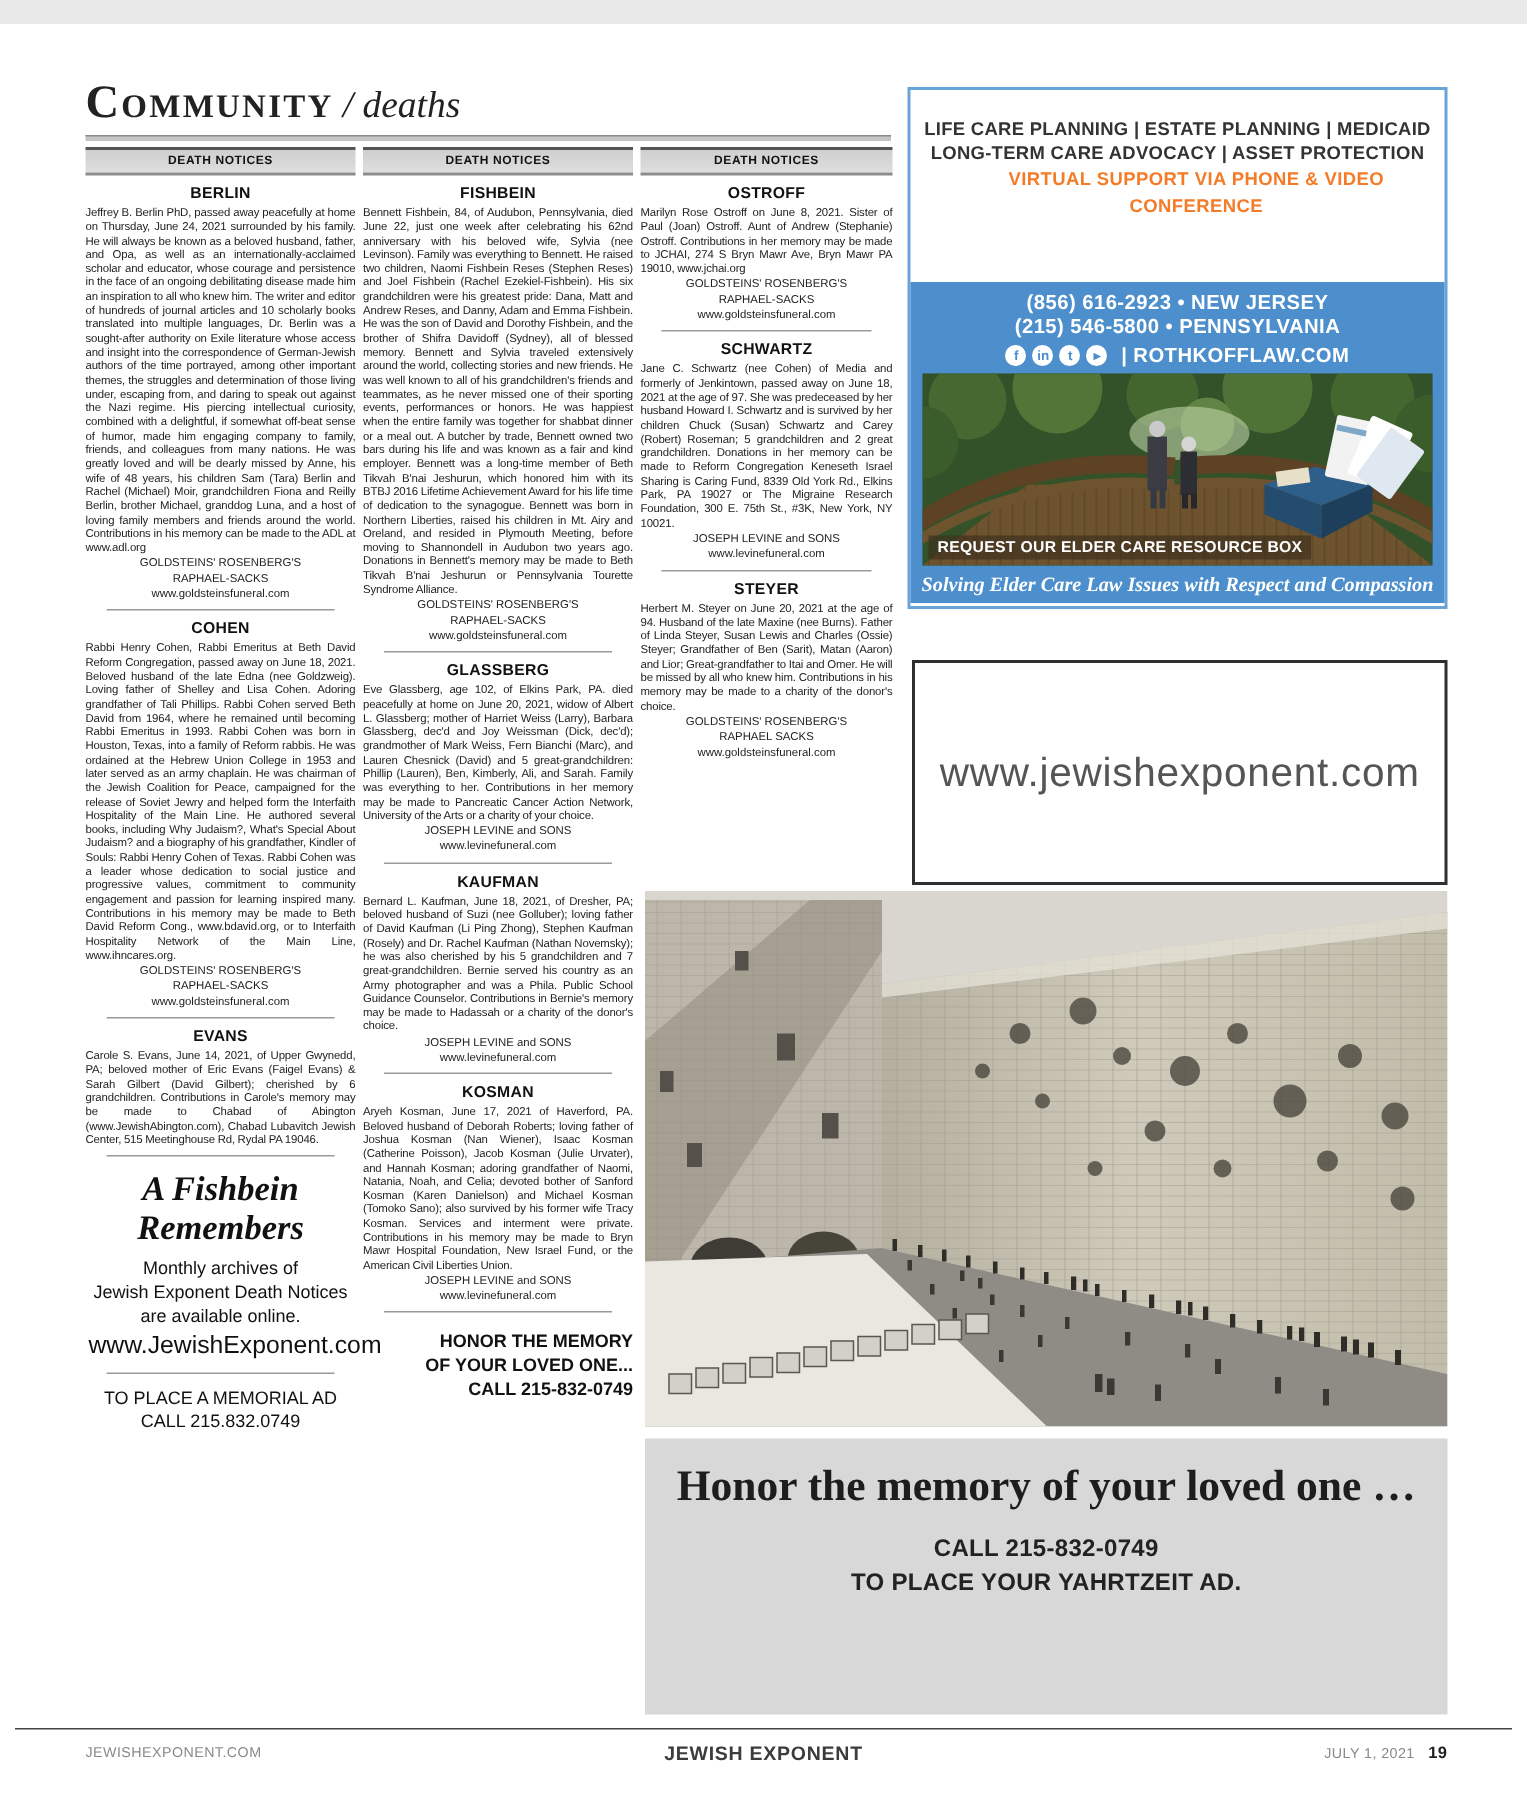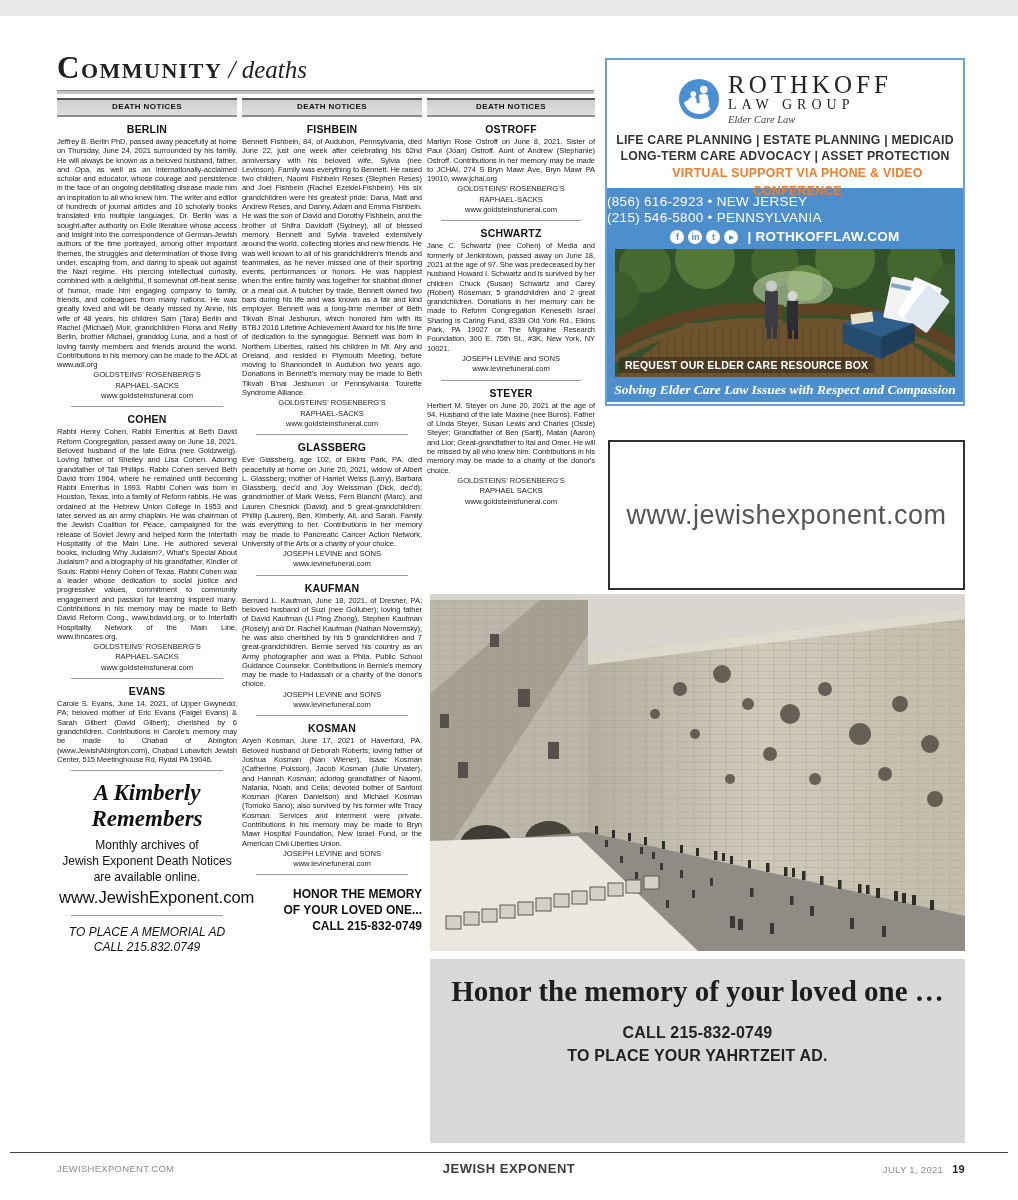--- a/index.html
+++ b/index.html
@@ -27,35 +27,35 @@
   }
   .notice h3 { margin:6px 0 2px; font-size:10.5px; font-weight:bold; text-align:center; letter-spacing:.2px; color:#111; }
   .notice p  { margin:0; font-size:7.6px; line-height:9.3px; text-align:justify; letter-spacing:-0.1px; word-spacing:-0.2px; color:#222; }
   .sign { text-align:center; font-size:7.6px; line-height:9.3px; color:#222; margin-top:1px; }
   .rule { border:none; border-top:1px solid #9a9a9a; margin:6px 14px 5px; }
   
   .remembers { text-align:center; padding:4px 2px 2px; }
   .rem-title { font-family:"Liberation Serif", serif; font-style:italic; font-weight:bold; font-size:23px; line-height:26px; color:#111; }
   .rem-line  { font-size:12px; line-height:16px; color:#111; }
   .rem-url   { font-size:16.5px; margin-top:3px; color:#111; }
-  .memorial  { text-align:center; font-size:12px; line-height:15px; color:#111; padding-top:4px;font-style:italic; }
+  .memorial  { text-align:center; font-size:12px; line-height:15px; color:#111; padding-top:4px; }
   .honor-mem { text-align:right; font-size:12px; font-weight:bold; line-height:16px; color:#111; padding-top:6px; }
   
   .rothkoff { position:absolute; left:605px; top:42px; width:360px; height:348px; border:2px solid #6aa3d8; background:#fff; }
   .rk-top { text-align:center; padding-top:12px; height:128px; }
   .rk-logo-row { display:flex; justify-content:center; align-items:center; gap:8px; }
   .rk-logo-icon { width:42px; height:42px; flex:0 0 auto; }
   .rk-brand { text-align:left; }
   .rk-name  { font-family:"Liberation Serif", serif; font-size:25px; letter-spacing:4px; color:#232323; line-height:25px; }
   .rk-group { font-family:"Liberation Serif", serif; font-size:14px; letter-spacing:5px; color:#232323; line-height:16px; }
   .rk-tag   { font-family:"Liberation Serif", serif; font-style:italic; font-size:10.5px; color:#444; line-height:13px; }
   .rk-svc     { font-size:12.3px; font-weight:bold; color:#333; line-height:16px; letter-spacing:.2px; }
   .rk-virtual { font-size:12.3px; font-weight:bold; color:#f47b27; line-height:18px; letter-spacing:.3px;padding-left:25px; }
   .rk-blue { background:#4d8fcc; height:214px; padding-top:6px; }
-  .rk-phone { color:#fff; font-weight:normal; font-size:13.5px; line-height:16px; letter-spacing:.3px; }
+  .rk-phone { text-align:center; color:#fff; font-weight:bold; font-size:13.5px; line-height:16px; letter-spacing:.3px; }
   .rk-social-row { display:flex; justify-content:center; align-items:center; gap:4px; margin-top:3px; }
   .rk-dot { width:14px; height:14px; border-radius:50%; background:#fff; color:#4d8fcc; font-size:9px; font-weight:bold; line-height:14px; text-align:center; }
   .rk-site { color:#fff; font-weight:bold; font-size:13.5px; margin-left:5px; letter-spacing:.3px; }
   .rk-photo { position:relative; margin:5px 8px 0; height:128px; overflow:hidden; background:#33512a; }
   .rk-request { position:absolute; left:4px; bottom:4px; background:rgba(62,48,30,.68); color:#fff; font-weight:bold; font-size:10.5px; padding:2px 6px; letter-spacing:.2px; }
   .rk-slogan { text-align:center; color:#fff; font-family:"Liberation Serif", serif; font-style:italic; font-weight:bold; font-size:13.5px; margin-top:5px; }
   
   .webbox { position:absolute; left:608px; top:424px; width:357px; height:150px; border:2px solid #2f2f2f; display:flex; align-items:center; justify-content:center; }
   .webbox span { font-size:27px; color:#555; letter-spacing:.5px; }
   
@@ -104,21 +104,21 @@
     </article>
     <hr class="rule">
 
     <article class="notice">
       <h3>EVANS</h3>
       <p>Carole S. Evans, June 14, 2021, of Upper Gwynedd, PA; beloved mother of Eric Evans (Faigel Evans) &amp; Sarah Gilbert (David Gilbert); cherished by 6 grandchildren.  Contributions in Carole's memory may be made to Chabad of Abington (www.JewishAbington.com), Chabad Lubavitch Jewish Center, 515 Meetinghouse Rd, Rydal PA 19046.</p>
     </article>
     <hr class="rule">
 
     <div class="remembers">
-      <div class="rem-title">A Kimberly</div>
+      <div class="rem-title">A Fishbein</div>
       <div class="rem-title">Remembers</div>
       <div class="rem-line" style="margin-top:5px;">Monthly archives of</div>
       <div class="rem-line">Jewish Exponent Death Notices</div>
       <div class="rem-line">are available online.</div>
       <div class="rem-url">www.JewishExponent.com</div>
     </div>
     <hr class="rule">
 
     <div class="memorial">
       <div>TO PLACE A MEMORIAL AD</div>
@@ -193,35 +193,20 @@
       <h3>STEYER</h3>
       <p>Herbert M. Steyer on June 20, 2021 at the age of 94. Husband of the late Maxine (nee Burns). Father of Linda Steyer, Susan Lewis and Charles (Ossie) Steyer; Grandfather of Ben (Sarit), Matan (Aaron) and Lior; Great-grandfather to Itai and Omer. He will be missed by all who knew him. Contributions in his memory may be made to a charity of the donor's choice.</p>
       <div class="sign">GOLDSTEINS' ROSENBERG'S</div>
       <div class="sign">RAPHAEL SACKS</div>
       <div class="sign">www.goldsteinsfuneral.com</div>
     </article>
   </div>
 
   <div class="rothkoff">
     <div class="rk-top">
-      <div class="rk-logo-row">
-        <svg class="rk-logo-icon" viewBox="0 0 44 44">
-          <circle cx="22" cy="22" r="21" fill="#4a8fd3"></circle>
-          <path d="M6 26 A17 17 0 0 0 34 33 L30 24 Q20 30 12 22 Z" fill="#ffffff"></path>
-          <circle cx="27" cy="12" r="4" fill="#ffffff"></circle>
-          <path d="M22 18 q5 -3 9 0 l2 10 h-4 l-1 8 h-4 l-1 -8 z" fill="#ffffff"></path>
-          <circle cx="16" cy="17" r="3" fill="#ffffff"></circle>
-          <path d="M12 21 q4 -2 7 0 l1 8 h-9 z" fill="#ffffff"></path>
-        </svg>
-        <div class="rk-brand">
-          <div class="rk-name">ROTHKOFF</div>
-          <div class="rk-group">LAW GROUP</div>
-          <div class="rk-tag">Elder Care Law</div>
-        </div>
-      </div>
       <div class="rk-svc" style="margin-top:6px;">LIFE CARE PLANNING | ESTATE PLANNING | MEDICAID</div>
       <div class="rk-svc">LONG-TERM CARE ADVOCACY | ASSET PROTECTION</div>
       <div class="rk-virtual">VIRTUAL SUPPORT VIA PHONE &amp; VIDEO CONFERENCE</div>
     </div>
     <div class="rk-blue">
       <div class="rk-phone">(856) 616-2923 • NEW JERSEY</div>
       <div class="rk-phone">(215) 546-5800 • PENNSYLVANIA</div>
       <div class="rk-social-row">
         <span class="rk-dot">f</span>
         <span class="rk-dot">in</span>

